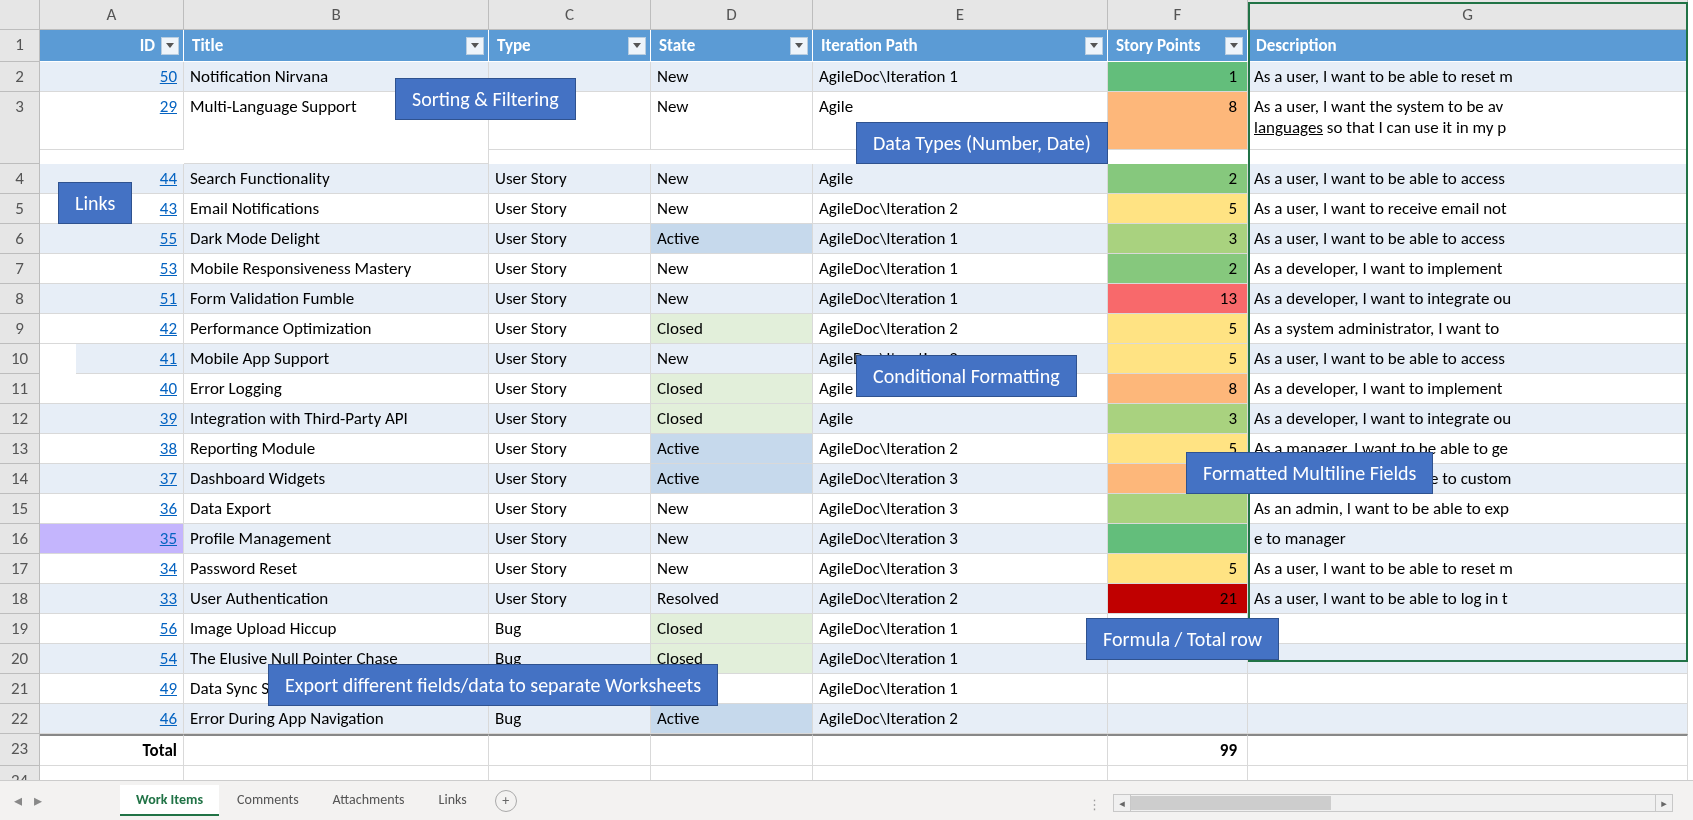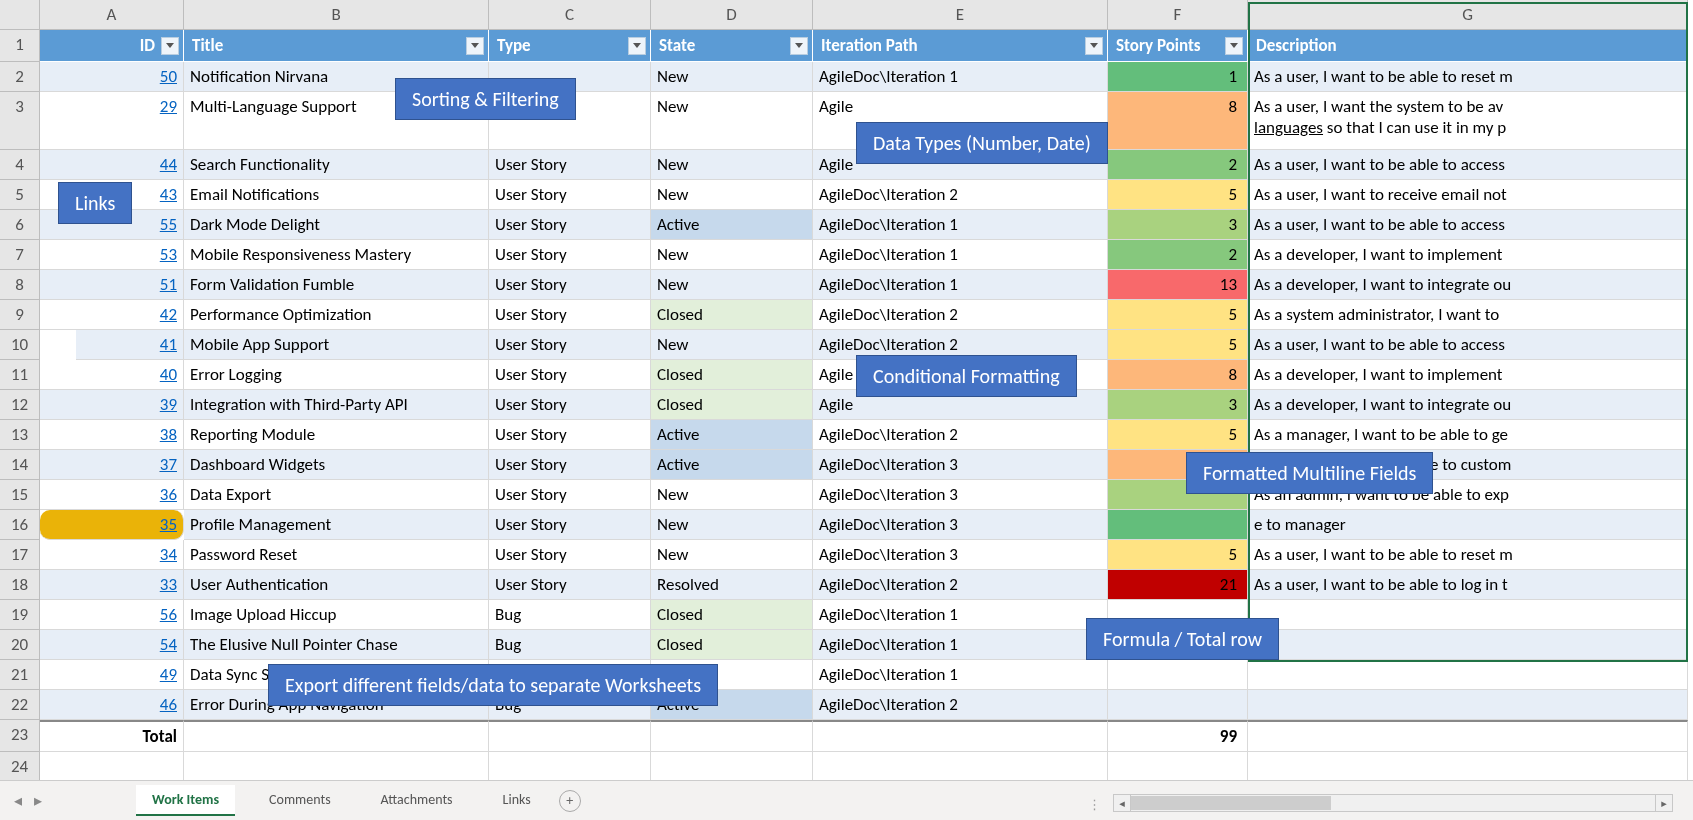--- a/index.html
+++ b/index.html
@@ -108,21 +108,21 @@
   gap: 0;
 }
 .navbtn {
   color: #888;
   padding: 0 6px;
   font-size: 16px;
 }
 .tab {
   padding: 6px 16px;
   color: #555;
-  margin-left: 18px;
+  margin-left: 2px;
   border-bottom: 2px solid transparent;
   cursor: pointer;
   background: #f3f2f1;
   text-align: center;
 }
 .tab.active {
   background: #fff;
   color: #217346;
   font-weight: bold;
   border-bottom: 2px solid #217346;
@@ -227,21 +227,21 @@
       <div class="rowhead">2</div>
       <div class="cell id even" style="background: rgb(231, 238, 247);"><a href="#">50</a></div>
       <div class="cell even" style="background: rgb(231, 238, 247);">Notification Nirvana</div>
       <div class="cell even" style="background: rgb(231, 238, 247);"></div>
       <div class="cell even" style="background: rgb(231, 238, 247);">New</div>
       <div class="cell even" style="background: rgb(231, 238, 247);">AgileDoc\Iteration 1</div>
       <div class="cell sp sp-1 even" style="background: rgb(231, 238, 247);">1</div>
       <div class="cell even" style="background: rgb(231, 238, 247);">As a user, I want to be able to reset m</div>
       <div class="rowhead">3</div>
       <div class="cell id odd" style="height: 58px;"><a href="#">29</a></div>
-      <div class="cell odd" style="height: 58px;">Multi-Language Support</div>
+      <div class="cell odd" style="height: 72px;">Multi-Language Support</div>
       <div class="cell odd" style="height: 58px;">User Story</div>
       <div class="cell odd" style="height: 58px;">New</div>
       <div class="cell odd" style="height: 58px;">Agile</div>
       <div class="cell sp sp-8 odd" style="height: 58px;">8</div>
       <div class="cell odd" style="white-space: normal; height: 58px;">As a user, I want the system to be av<br><u>languages</u> so that I can use it in my p</div>
       <div class="rowhead">4</div>
       <div class="cell id even" style="background: rgb(231, 238, 247);"><a href="#">44</a></div>
       <div class="cell even" style="background: rgb(231, 238, 247);">Search Functionality</div>
       <div class="cell even" style="background: rgb(231, 238, 247);">User Story</div>
       <div class="cell even" style="background: rgb(231, 238, 247);">New</div>
@@ -330,21 +330,21 @@
       <div class="cell even" style="background: rgb(231, 238, 247);">As a user, I want to be able to custom</div>
       <div class="rowhead">15</div>
       <div class="cell id odd"><a href="#">36</a></div>
       <div class="cell odd">Data Export</div>
       <div class="cell odd">User Story</div>
       <div class="cell odd">New</div>
       <div class="cell odd">AgileDoc\Iteration 3</div>
       <div class="cell sp sp-3 odd"></div>
       <div class="cell odd">As an admin, I want to be able to exp</div>
       <div class="rowhead">16</div>
-      <div class="cell id even" style="background: #eab308; border-radius: 10px;"><a href="#">35</a></div>
+      <div class="cell id even" style="background: #c4b5fd;"><a href="#">35</a></div>
       <div class="cell even" style="background: rgb(231, 238, 247);">Profile Management</div>
       <div class="cell even" style="background: rgb(231, 238, 247);">User Story</div>
       <div class="cell even" style="background: rgb(231, 238, 247);">New</div>
       <div class="cell even" style="background: rgb(231, 238, 247);">AgileDoc\Iteration 3</div>
       <div class="cell sp sp-1 even" style="background: rgb(231, 238, 247);"></div>
       <div class="cell even" style="background: rgb(231, 238, 247);">e to manager</div>
       <div class="rowhead">17</div>
       <div class="cell id odd"><a href="#">34</a></div>
       <div class="cell odd">Password Reset</div>
       <div class="cell odd">User Story</div>

